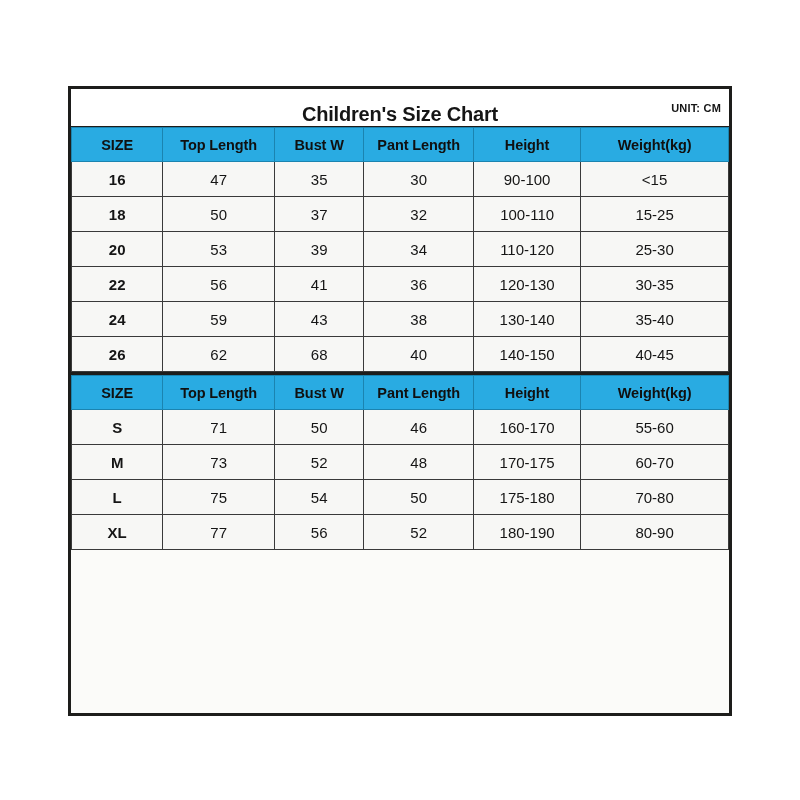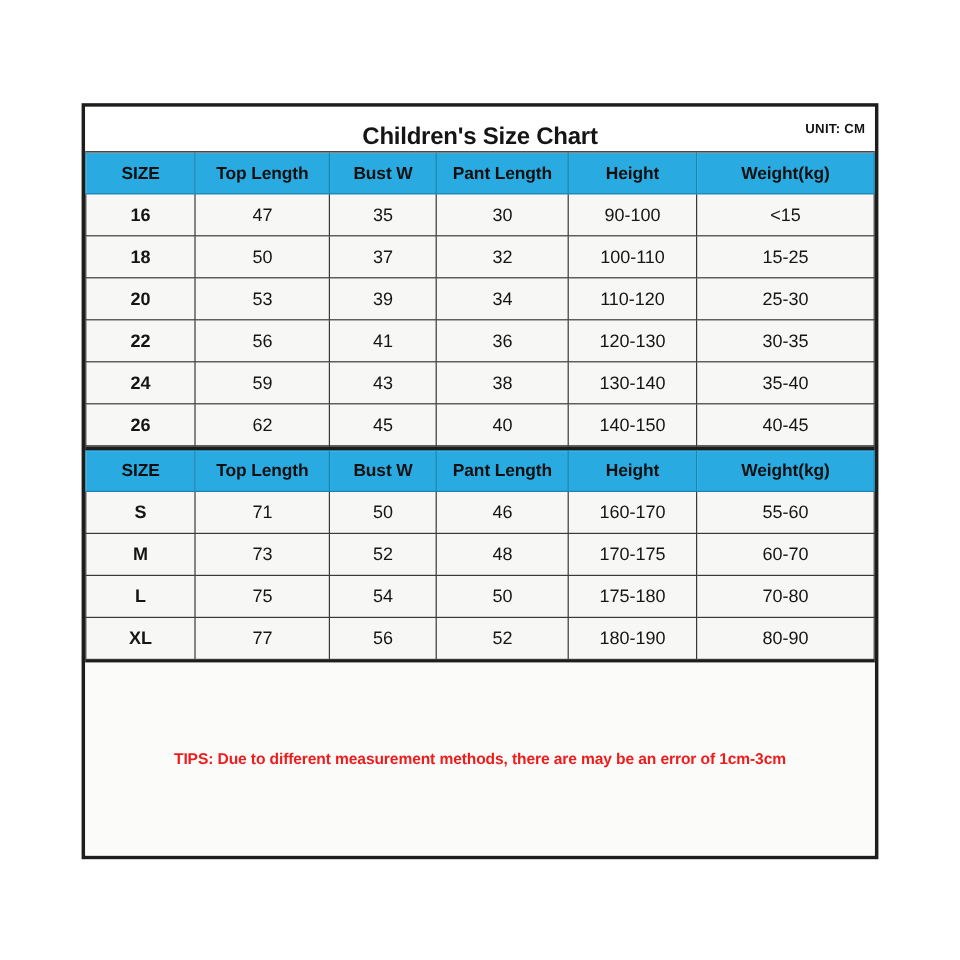--- a/index.html
+++ b/index.html
@@ -195,21 +195,21 @@
           <td class="size-cell">24</td>
           <td>59</td>
           <td>43</td>
           <td>38</td>
           <td>130-140</td>
           <td>35-40</td>
         </tr>
         <tr>
           <td class="size-cell">26</td>
           <td>62</td>
-          <td>45</td>
+          <td>68</td>
           <td>40</td>
           <td>140-150</td>
           <td>40-45</td>
         </tr>
       </tbody>
     </table>
 
     <div class="section-divider"></div>
 
 
@@ -261,18 +261,15 @@
           <td class="size-cell">XL</td>
           <td>77</td>
           <td>56</td>
           <td>52</td>
           <td>180-190</td>
           <td>80-90</td>
         </tr>
       </tbody>
     </table>
 
-    <div class="tips-bar">
-      <span class="tips-text">TIPS: Due to different measurement methods, there are may be an error of 1cm-3cm</span>
-    </div>
 
   </div>
 </div>
 
 </body></html>

